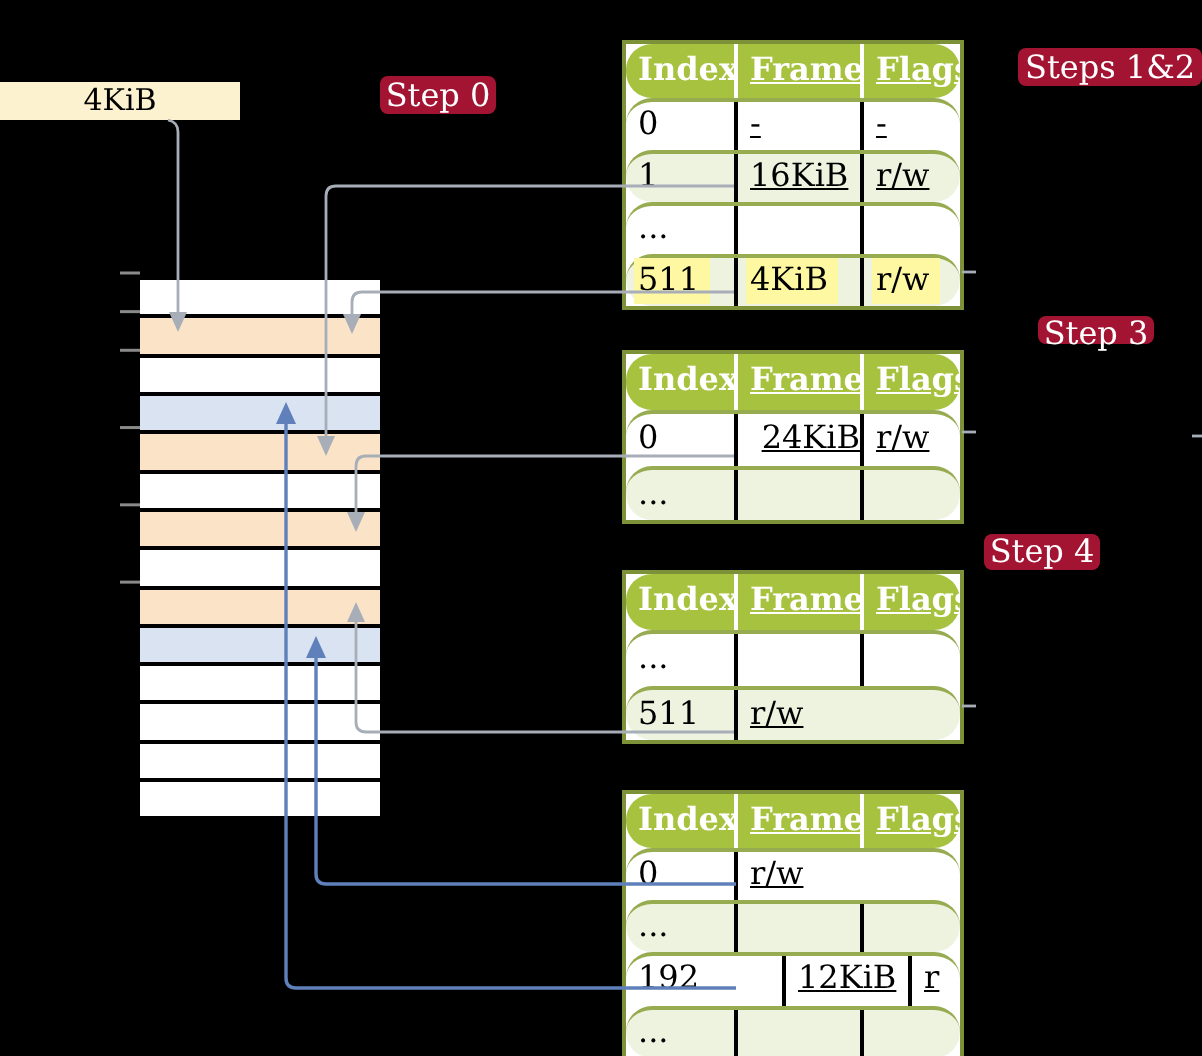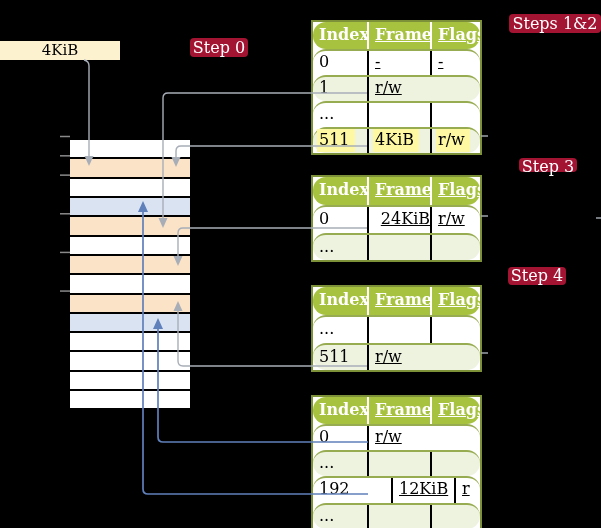--- a/index.html
+++ b/index.html
@@ -61,23 +61,23 @@
   }
 </style>
 </head>
 <body>
 
 <div id="canvas">
   <div class="cr3box" style="left: 0px; top: 41px; width: 120px; height: 19px; line-height: 19px;">
     <span>4KiB</span>
   </div>
 <div class="badge" style="left: 190px; top: 38px; width: 58px; height: 19px; line-height: 19px;">Step 0</div>
-    <div class="badge" style="left: 509px; top: 14px; width: 92px; height: 19px; line-height: 19px;">Steps 1&amp;2</div>
+    <div class="badge" style="left: 509px; top: 24px; width: 92px; height: 19px; line-height: 19px;">Steps 1&amp;2</div>
     <div class="badge" style="left: 519px; top: 158px; width: 58px; height: 14px; line-height: 18px;">Step 3</div>
-    <div class="badge" style="left: 508px; top: 267px; width: 58px; height: 18px; line-height: 18px;">Step 4</div>
+    <div class="badge" style="left: 492px; top: 267px; width: 58px; height: 18px; line-height: 18px;">Step 4</div>
     <div class="memcol" style="left: 70px; top: 138px; width: 120px; height: 272.48px; padding-top: 2px;">
       <div class="memrow" style="height: 17.32px; margin-bottom: 2px; background: rgb(255, 255, 255);"></div>
       <div class="memrow" style="height: 17.32px; margin-bottom: 2px; background: rgb(251, 227, 200);"></div>
       <div class="memrow" style="height: 17.32px; margin-bottom: 2px; background: rgb(255, 255, 255);"></div>
       <div class="memrow" style="height: 17.32px; margin-bottom: 2px; background: rgb(217, 227, 242);"></div>
       <div class="memrow" style="height: 17.32px; margin-bottom: 2px; background: rgb(251, 227, 200);"></div>
       <div class="memrow" style="height: 17.32px; margin-bottom: 2px; background: rgb(255, 255, 255);"></div>
       <div class="memrow" style="height: 17.32px; margin-bottom: 2px; background: rgb(251, 227, 200);"></div>
       <div class="memrow" style="height: 17.32px; margin-bottom: 2px; background: rgb(255, 255, 255);"></div>
       <div class="memrow" style="height: 17.32px; margin-bottom: 2px; background: rgb(251, 227, 200);"></div>
@@ -93,20 +93,21 @@
         <div class="tcell" style="flex: 0 0 63px; line-height: 25px;"><span>Frame</span></div>
         <div class="tcell" style="flex: 0 0 50px; line-height: 25px;"><span>Flags</span></div>
       </div>
       <div class="trow tbody-row" style="height: 26px; background: rgb(255, 255, 255);">
         <div class="tcell" style="flex: 0 0 54px; line-height: 22px;"><span>0</span></div>
         <div class="tcell" style="flex: 0 0 63px; line-height: 22px;"><span>-</span></div>
         <div class="tcell" style="flex: 0 0 50px; line-height: 22px;"><span>-</span></div>
       </div>
       <div class="trow tbody-row" style="height: 26px; background: rgb(238, 243, 224);">
         <div class="tcell" style="flex: 0 0 54px; line-height: 22px;"><span>1</span></div>
+        <div class="tcell" style="flex: 0 0 63px; line-height: 22px;"><span>16KiB</span></div>
         <div class="tcell" style="flex: 0 0 50px; line-height: 22px;"><span>r/w</span></div>
       </div>
       <div class="trow tbody-row" style="height: 26px; background: rgb(255, 255, 255);">
         <div class="tcell" style="flex: 0 0 54px; line-height: 22px;"><span>...</span></div>
         <div class="tcell" style="flex: 0 0 63px; line-height: 22px;"><span></span></div>
         <div class="tcell" style="flex: 0 0 50px; line-height: 22px;"><span></span></div>
       </div>
       <div class="trow tbody-row" style="height: 26px; background: rgb(238, 243, 224);">
         <div class="tcell" style="flex: 0 0 54px; line-height: 22px;"><span class="hl">511</span></div>
         <div class="tcell" style="flex: 0 0 63px; line-height: 22px;"><span class="hl">4KiB</span></div>

